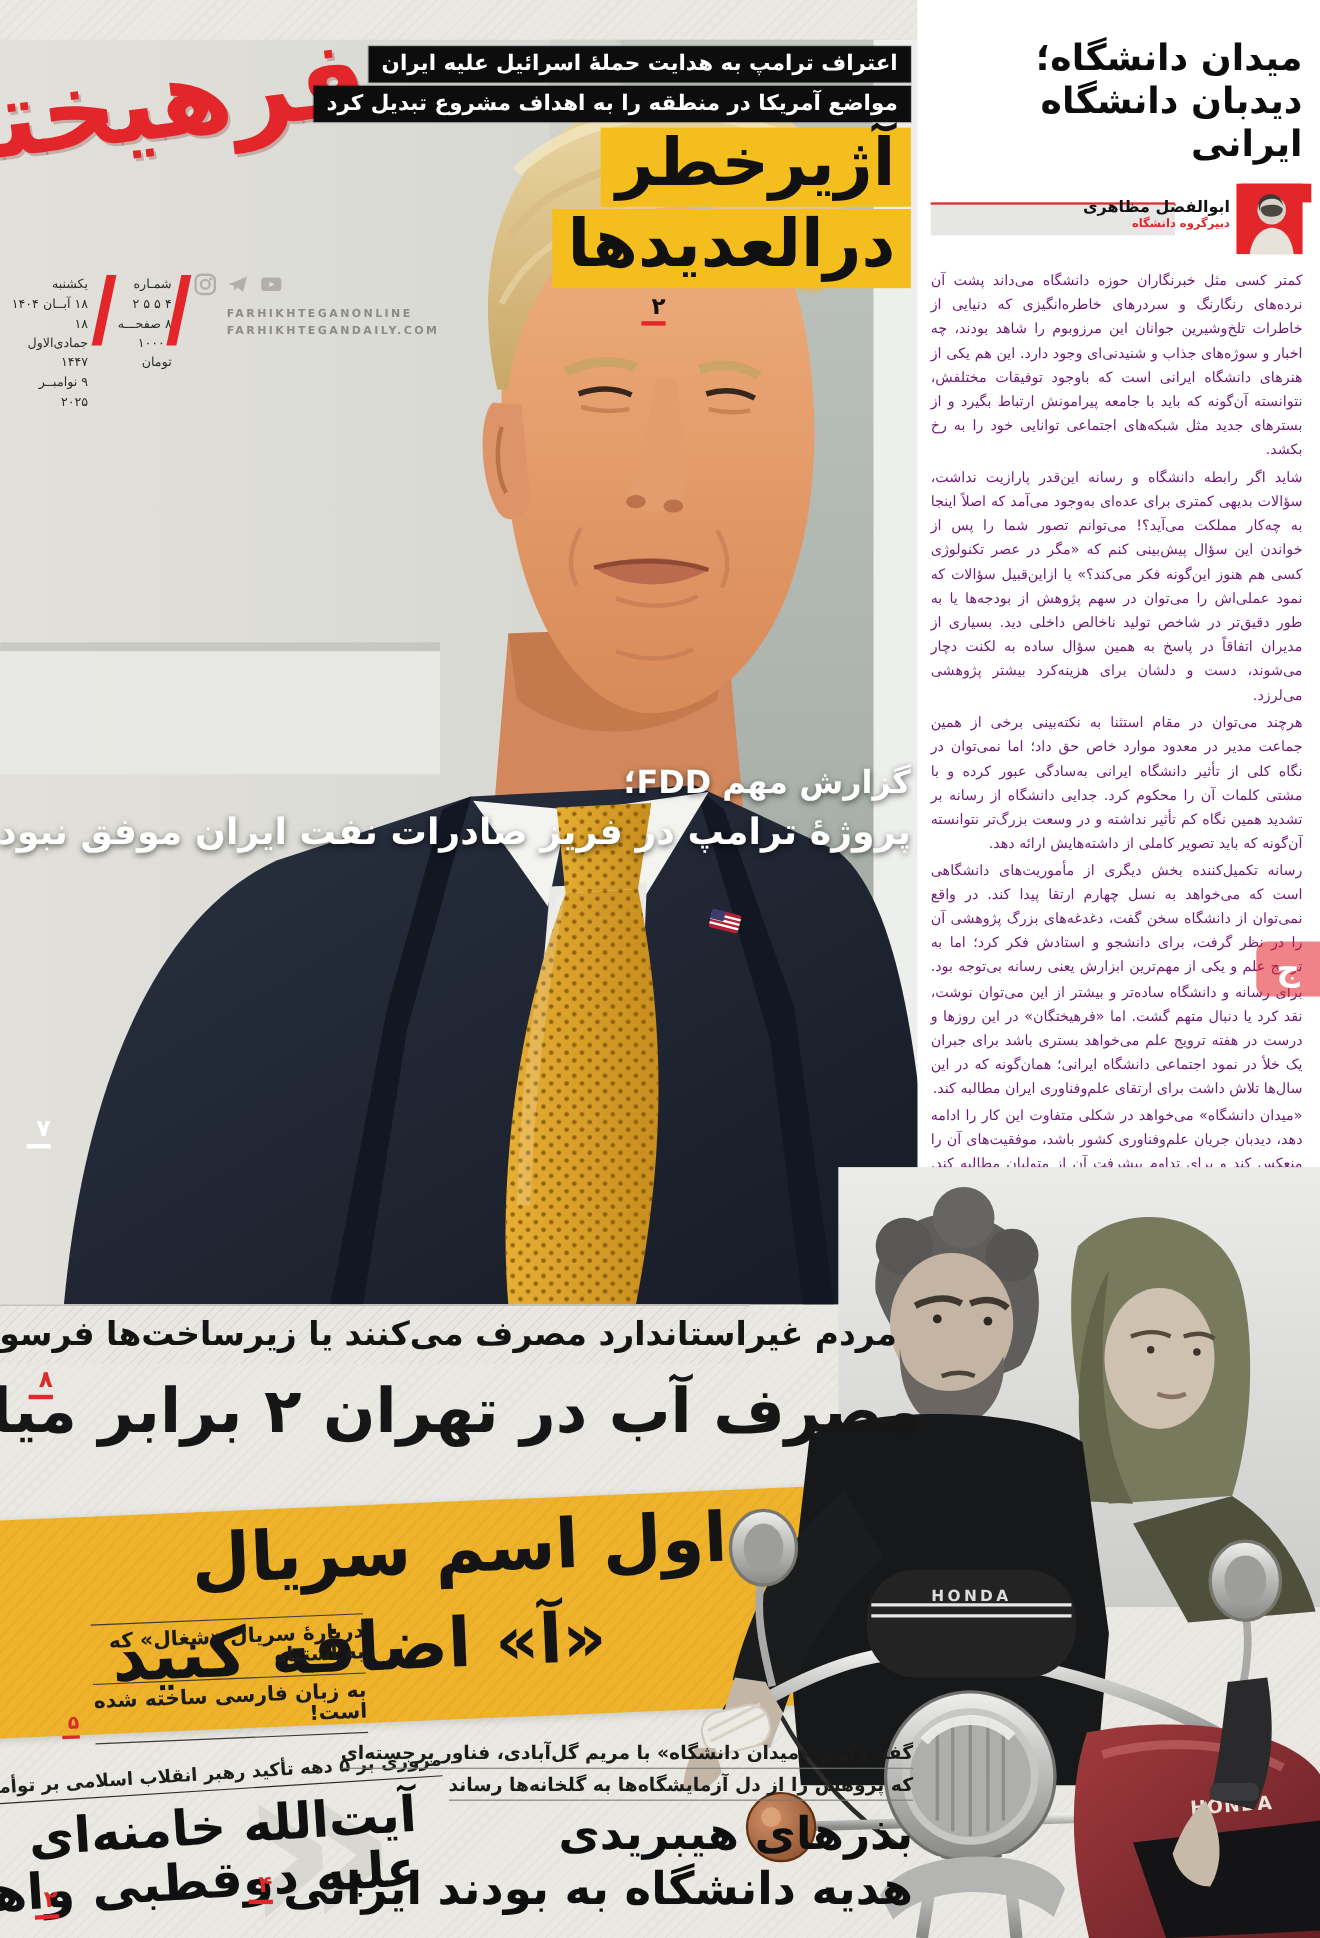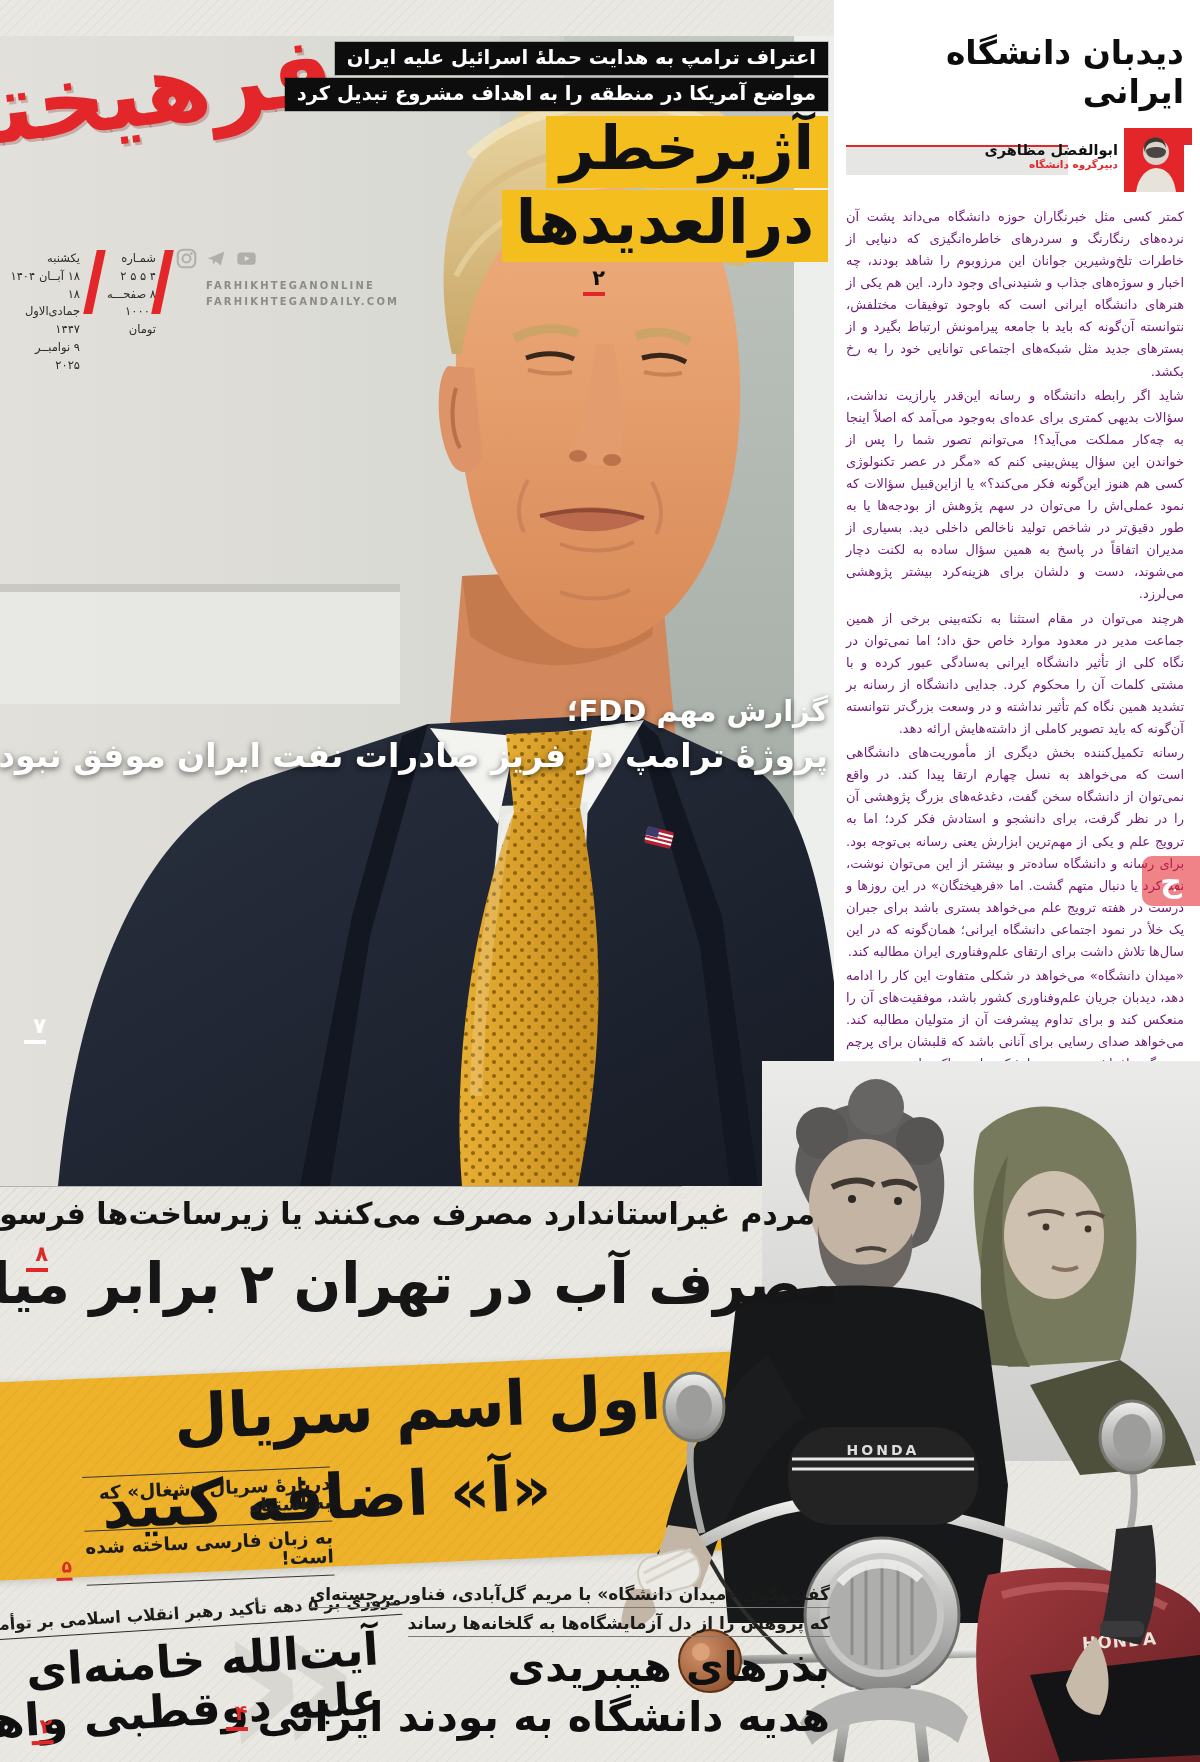--- a/index.html
+++ b/index.html
@@ -235,20 +235,21 @@
       <path d="M10,9.2 L15.5,12 L10,14.8 Z" fill="#eae8e2"></path>
     </svg>
   </div>
   <div class="abs site-lines">
     <div>FARHIKHTEGANONLINE</div>
     <div>FARHIKHTEGANDAILY.COM</div>
   </div>
 
   <div class="abs note-col">
     <div class="note-title">
+      <div>میدان دانشگاه؛</div>
       <div>دیدبان دانشگاه ایرانی</div>
     </div>
     <div class="author-band">
       <div class="tag-chip">یادداشت</div>
       <div class="gray-band"></div>
       <div class="author-name">
         <div class="nm">ابوالفضل مظاهری</div>
         <div class="rl">دبیرگروه دانشگاه</div>
       </div>
       <div class="author-photo">

